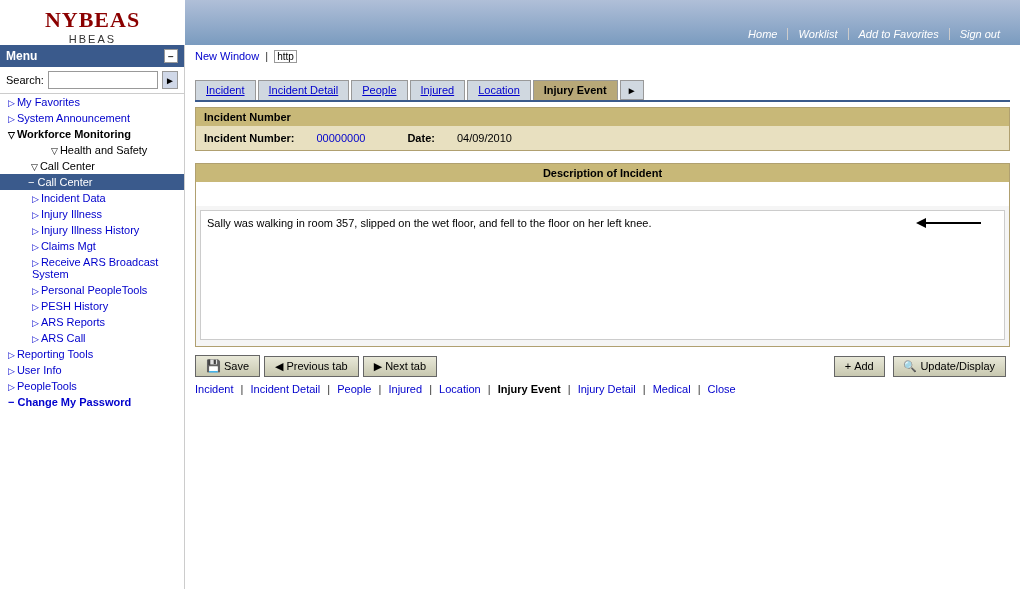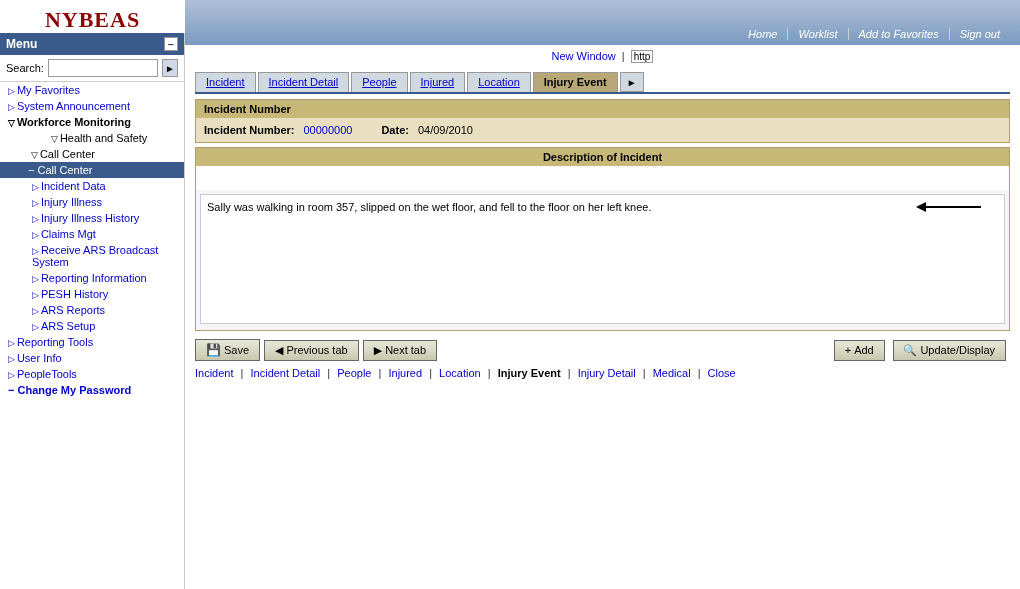--- a/index.html
+++ b/index.html
@@ -9,56 +9,56 @@
     #header { background: linear-gradient(to bottom, #b0bfd8, #7a9bbf); height: 45px; position: relative; }
     #header .logo-area { position: absolute; left: 0; top: 0; background: #fff; width: 185px; height: 52px; display: flex; align-items: center; justify-content: center; }
     #header .logo-text { font-family: serif; font-size: 22px; font-weight: bold; color: #8b0000; letter-spacing: 1px; }
     #header .logo-sub { font-size: 11px; color: #333; text-align: center; letter-spacing: 2px; }
     #header .logo-block { text-align: center; }
     #header .nav-links { position: absolute; right: 10px; top: 28px; display: flex; gap: 0; }
     #header .nav-links a { color: #fff; text-decoration: none; font-size: 11px; padding: 0 10px; border-left: 1px solid #ccc; font-style: italic; }
     #header .nav-links a:first-child { border-left: none; }
 
     
-    #sidebar { position: absolute; left: 0; top: 33px; width: 185px; bottom: 0; background: #fff; border-right: 1px solid #ccc; overflow-y: auto; }
+    #sidebar { position: absolute; left: 0; top: 45px; width: 185px; bottom: 0; background: #fff; border-right: 1px solid #ccc; overflow-y: auto; }
     #sidebar .menu-header { background: #3a5a8c; color: #fff; font-weight: bold; font-size: 12px; padding: 4px 6px; display: flex; justify-content: space-between; align-items: center; }
     #sidebar .menu-header .close-btn { background: #fff; color: #333; border: 1px solid #999; width: 14px; height: 14px; font-size: 10px; display: flex; align-items: center; justify-content: center; cursor: pointer; }
     #sidebar .search-row { padding: 4px 6px; border-bottom: 1px solid #ccc; display: flex; align-items: center; gap: 4px; }
     #sidebar .search-row label { font-size: 11px; }
     #sidebar .search-row input { width: 110px; height: 18px; border: 1px solid #999; font-size: 11px; }
     #sidebar .search-row button { background: #d0d8e8; border: 1px solid #999; width: 20px; height: 18px; font-size: 10px; cursor: pointer; display: flex; align-items: center; justify-content: center; }
 
     .sidebar-item { padding: 2px 6px 2px 8px; cursor: pointer; color: #00c; font-size: 11px; }
     .sidebar-item.active { background: #3a5a8c; color: #fff; }
     .sidebar-item.level1 { padding-left: 8px; font-weight: bold; color: #000; }
     .sidebar-item.level1.link { font-weight: normal; color: #00c; }
     .sidebar-item.level4 { padding-left: 32px; }
     .sidebar-section { padding: 2px 6px 2px 8px; font-size: 11px; color: #000; }
     .sidebar-section.bold { font-weight: bold; }
     .expand-icon { margin-right: 2px; font-size: 9px; }
 
     
     #main { position: absolute; left: 185px; top: 45px; right: 0; bottom: 0; padding: 5px 10px; background: #fff; overflow-y: auto; }
 
-    .top-links { text-align: center; margin-bottom: 10px; font-size: 11px; }
+    .top-links { text-align: left; margin-bottom: 18px; font-size: 11px; }
     .top-links a { color: #00c; text-decoration: none; }
     .top-links .separator { color: #333; margin: 0 3px; }
 
     
     .tabs { display: flex; margin-bottom: 0; }
     .tab { padding: 3px 10px; border: 1px solid #999; background: #d0d8e0; color: #00c; font-size: 11px; cursor: pointer; text-decoration: underline; margin-right: 2px; border-bottom: none; }
     .tab.active { background: #b8a878; color: #000; font-weight: bold; text-decoration: none; border-bottom: 1px solid #b8a878; }
     .tab-arrow { padding: 3px 6px; border: 1px solid #999; background: #d0d8e0; cursor: pointer; display: flex; align-items: center; font-size: 10px; }
     .tab-border { border-top: 2px solid #3a5a8c; margin-bottom: 5px; }
 
     
-    .panel { border: 1px solid #b0a070; margin-bottom: 4px; }
+    .panel { border: 1px solid #b0a070; margin-bottom: 12px; }
     .panel-header { background: #c8b878; padding: 3px 8px; font-weight: bold; font-size: 11px; }
     .panel-body { background: #e8e0c0; padding: 6px 8px; }
-    .incident-row { display: flex; align-items: center; gap: 9px; }
+    .incident-row { display: flex; align-items: center; gap: 22px; }
     .incident-row label { font-weight: bold; font-size: 11px; }
     .incident-row .inc-num { color: #00c; font-size: 11px; }
     .incident-row .date-val { font-size: 11px; }
 
     
     .desc-panel { border: 1px solid #b0a070; margin-bottom: 8px; }
     .desc-header { background: #c8b878; padding: 3px 8px; font-weight: bold; font-size: 11px; text-align: center; }
     .desc-body { background: #f5f5f5; padding: 0; position: relative; margin-top: 24px; }
     .desc-textarea-wrapper { position: relative; padding: 4px; }
     .desc-text { width: 100%; min-height: 130px; background: #fff; border: 1px solid #ccc; padding: 6px; font-size: 11px; font-family: Arial, sans-serif; resize: none; }
@@ -109,24 +109,24 @@
     <div class="sidebar-item level1 link"><span class="expand-icon">▷</span><span>System Announcement</span></div>
     <div class="sidebar-section bold"><span class="expand-icon">▽</span><span>Workforce Monitoring</span></div>
     <div class="sidebar-section" style="padding-left:16px;margin-left:35px;"><span class="expand-icon">▽</span><span>Health and Safety</span></div>
     <div class="sidebar-section" style="padding-left:31px;"><span class="expand-icon">▽</span><span>Call Center</span></div>
     <div class="sidebar-item active" style="padding-left:28px;"><span>− Call Center</span></div>
     <div class="sidebar-item level4"><span class="expand-icon">▷</span><span>Incident Data</span></div>
     <div class="sidebar-item level4"><span class="expand-icon">▷</span><span>Injury Illness</span></div>
     <div class="sidebar-item level4"><span class="expand-icon">▷</span><span>Injury Illness History</span></div>
     <div class="sidebar-item level4"><span class="expand-icon">▷</span><span>Claims Mgt</span></div>
     <div class="sidebar-item level4"><span class="expand-icon">▷</span><span>Receive ARS Broadcast System</span></div>
-    <div class="sidebar-item level4"><span class="expand-icon">▷</span><span>Reporting Information</span></div>
+    <div class="sidebar-item level4"><span class="expand-icon">▷</span><span>Personal PeopleTools</span></div>
     <div class="sidebar-item level4"><span class="expand-icon">▷</span><span>PESH History</span></div>
     <div class="sidebar-item level4"><span class="expand-icon">▷</span><span>ARS Reports</span></div>
-    <div class="sidebar-item level4"><span class="expand-icon">▷</span><span>ARS Setup</span></div>
+    <div class="sidebar-item level4"><span class="expand-icon">▷</span><span>ARS Call</span></div>
     <div class="sidebar-item level1 link"><span class="expand-icon">▷</span><span>Reporting Tools</span></div>
     <div class="sidebar-item level1 link"><span class="expand-icon">▷</span><span>User Info</span></div>
     <div class="sidebar-item level1 link"><span class="expand-icon">▷</span><span>PeopleTools</span></div>
     <div class="sidebar-item level1" style="color:#00c;"><span>− Change My Password</span></div>
   </div>
 </div>
 
 <div id="main">
   <div class="top-links">
     <a href="#">New Window</a>

